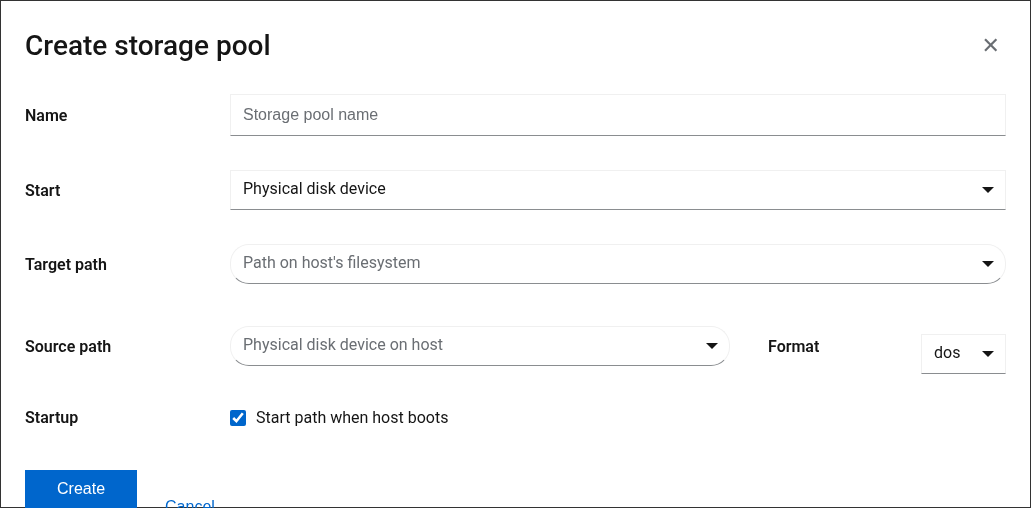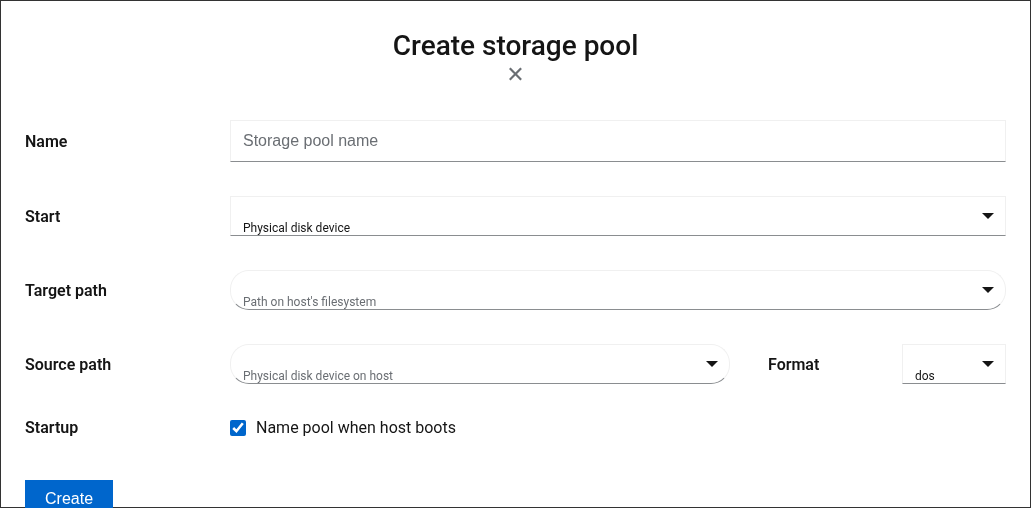--- a/index.html
+++ b/index.html
@@ -18,21 +18,20 @@
       width: 1031px;
       height: 508px;
       padding: 28px 24px 24px 24px;
       position: relative;
     }
     .modal-header {
       display: flex;
       justify-content: space-between;
       align-items: center;
       margin-bottom: 32px;
-      flex-direction: column;
     }
     .modal-title {
       font-size: 28px;
       font-weight: 500;
       color: #151515;
     }
     .close-btn {
       font-size: 22px;
       color: #6a6e73;
       cursor: pointer;
@@ -71,27 +70,28 @@
       color: #6a6e73;
     }
     .select-wrap {
       position: relative;
       width: 100%;
     }
     .select-wrap.narrow {
       width: 500px;
     }
     .select-wrap.mini {
-      width: 104px;
+      width: 85px;
+      margin-top: 16px;
     }
     .select-input {
       width: 100%;
       height: 40px;
-      padding: 24px 34px 8px 12px;
-      font-size: 12px;
+      padding: 8px 34px 8px 12px;
+      font-size: 16px;
       border: 1px solid #f0f0f0;
       border-bottom: 1px solid #8a8d90;
       background: #fff;
       color: #151515;
       appearance: none;
       cursor: pointer;
     }
     .select-input.placeholder {
       color: #6a6e73;
       border-radius: 19px;
@@ -133,21 +133,21 @@
     .modal-footer {
       display: flex;
       align-items: center;
       gap: 28px;
       margin-top: 12px;
     }
     .btn-primary {
       background: #06c;
       color: #fff;
       font-size: 16px;
-      padding: 10px 20px;
+      padding: 10px 32px;
       border: none;
       cursor: pointer;
     }
     .btn-link {
       background: none;
       border: none;
       color: #06c;
       font-size: 16px;
       cursor: pointer;
       margin-top: 37px;
@@ -204,21 +204,21 @@
         <div class="caret"></div>
       </div>
     </div>
   </div>
 
   <div class="form-row">
     <div class="form-label">Startup</div>
     <div class="form-control-wrap">
       <div class="checkbox-wrap">
         <input type="checkbox" class="checkbox" checked="" style="">
-        <span class="checkbox-label">Name pool when host boots</span>
+        <span class="checkbox-label">Start path when host boots</span>
       </div>
     </div>
   </div>
 
   <div class="modal-footer">
     <button class="btn-primary">Create</button>
     <button class="btn-link">Cancel</button>
   </div>
 </div>
 

